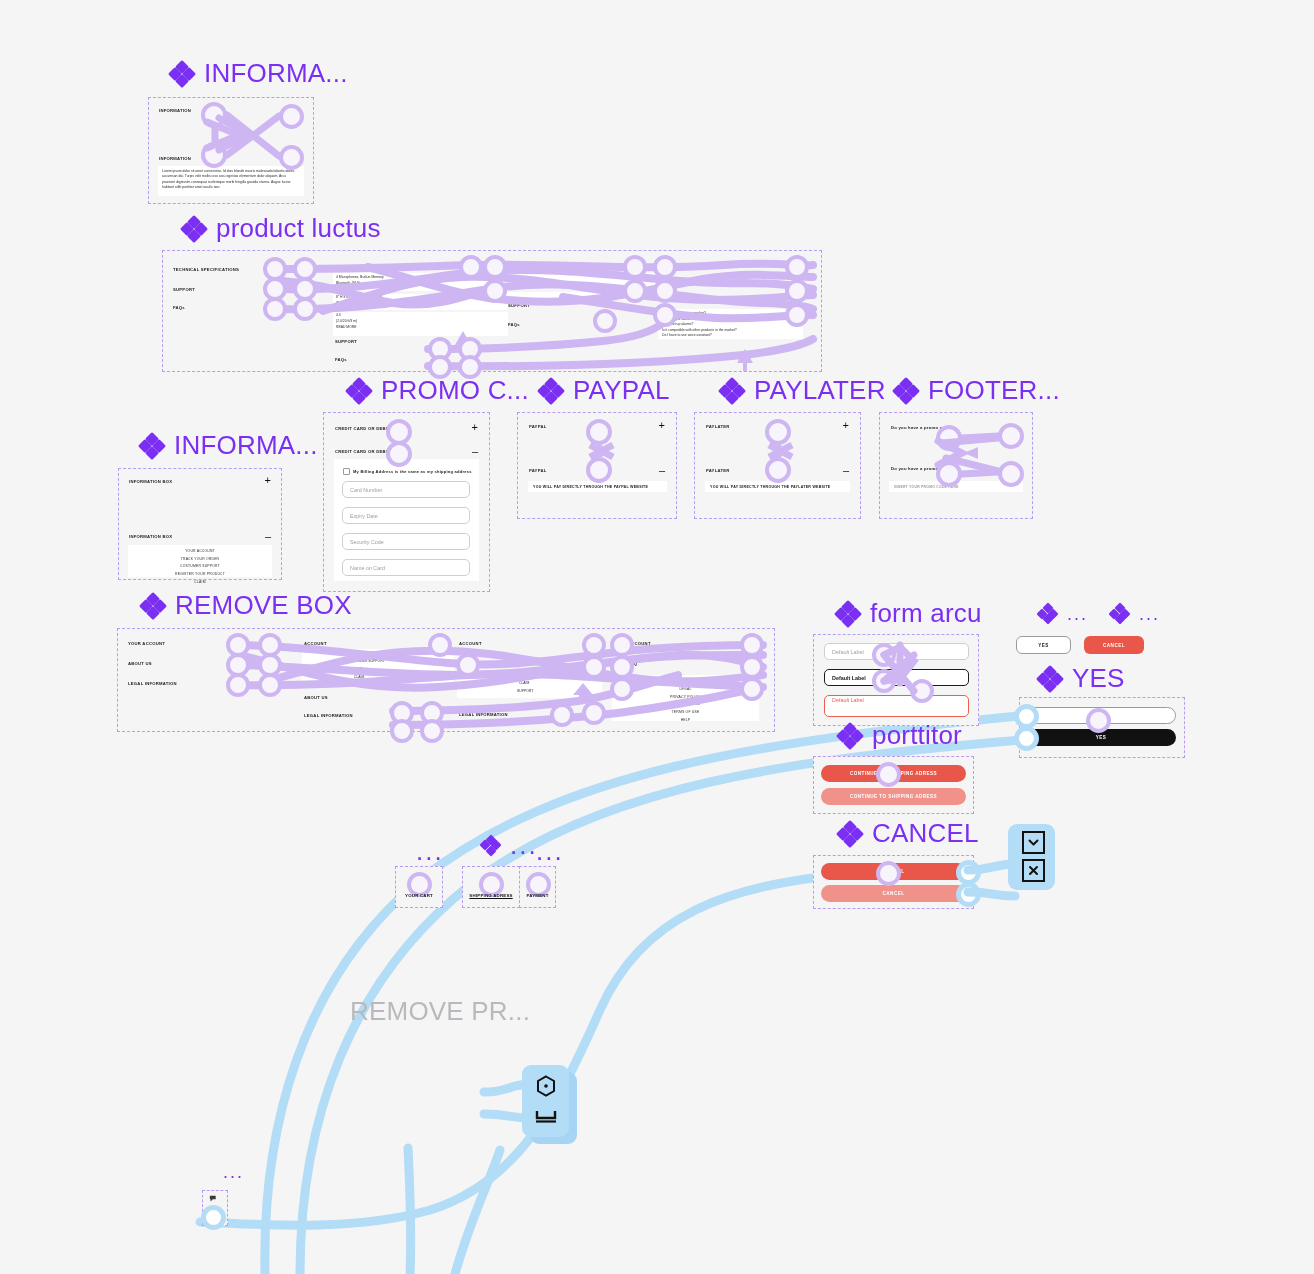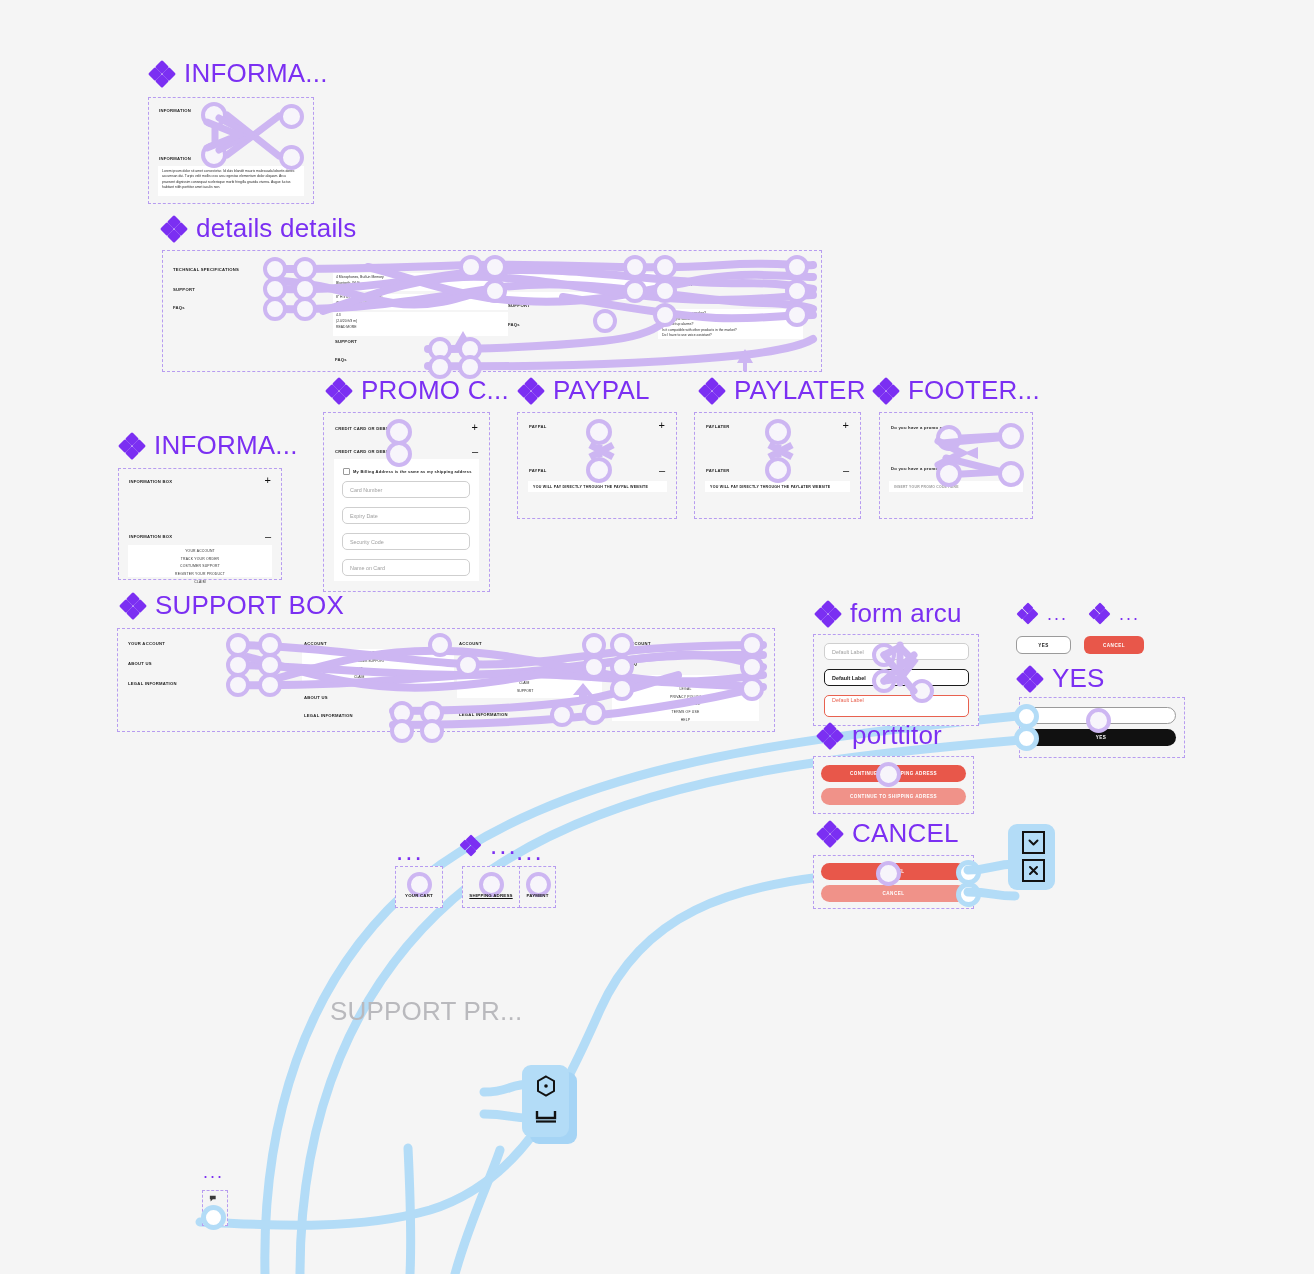--- a/index.html
+++ b/index.html
@@ -6,21 +6,21 @@
   body{
     width:1314px;height:1274px;position:relative;overflow:hidden;
     background:#f5f5f5;
     font-family:"Liberation Sans","DejaVu Sans",sans-serif;
     -webkit-font-smoothing:antialiased;
   }
   #canvas{position:absolute;inset:0;}
   .abs{position:absolute;}
 
   
-  .sec-title{display:flex;align-items:center;gap:10px;position:absolute;white-space:nowrap;}
+  .sec-title{display:flex;align-items:center;gap:10px;position:absolute;white-space:nowrap;margin-left:20px;}
   .cmp-glyph{width:24px;height:24px;position:relative;flex:0 0 auto;}
   .cmp-glyph i{position:absolute;width:10px;height:10px;background:#7b2ff2;transform:rotate(45deg);border-radius:1.5px;}
   .cmp-glyph i.n{left:7px;top:0}
   .cmp-glyph i.s{left:7px;top:14px}
   .cmp-glyph i.w{left:0px;top:7px}
   .cmp-glyph i.e{left:14px;top:7px}
   .sec-title .txt{color:#7b2ff2;font-size:26px;font-weight:400;letter-spacing:.2px;}
   .sec-title.small .cmp-glyph{width:19px;height:19px}
   .sec-title.small .cmp-glyph i{width:8px;height:8px}
   .sec-title.small .cmp-glyph i.n{left:5.5px;top:0}
@@ -124,21 +124,21 @@
     </svg>
   </div>
 
   <div class="sec-title" style="left:162px;top:213px">
     <span class="cmp-glyph">
         <i class="n"></i>
         <i class="s"></i>
         <i class="w"></i>
         <i class="e"></i>
       </span>
-    <span class="txt">details details</span>
+    <span class="txt">product luctus</span>
   </div>
 
   <div class="frame" style="left:162px;top:250px;width:658px;height:120px">
 
     <div class="cap" style="left:10px;top:16px">TECHNICAL SPECIFICATIONS</div>
     <div class="cap" style="left:10px;top:36px">SUPPORT</div>
     <div class="cap" style="left:10px;top:54px">FAQs</div>
 
     <div class="cap" style="left:172px;top:13px">TECHNICAL SPECIFICATIONS</div>
     <div class="panel" style="left:170px;top:22px;width:175px;height:18px">
@@ -350,21 +350,21 @@
     </div>
   </div>
 
   <div class="sec-title" style="left:121px;top:590px">
     <span class="cmp-glyph">
         <i class="n"></i>
         <i class="s"></i>
         <i class="w"></i>
         <i class="e"></i>
       </span>
-    <span class="txt">SUPPORT BOX</span>
+    <span class="txt">REMOVE BOX</span>
   </div>
   <div class="frame" style="left:117px;top:628px;width:656px;height:102px">
     <div class="cap" style="left:10px;top:12px">YOUR ACCOUNT</div>
     <div class="cap" style="left:10px;top:32px">ABOUT US</div>
     <div class="cap" style="left:10px;top:52px">LEGAL INFORMATION</div>
 
     <div class="cap" style="left:186px;top:12px">ACCOUNT</div>
     <div class="panel" style="left:184px;top:20px;width:152px;height:36px">
       <div class="body-mini" style="left:48px;top:2px">YOUR ACCOUNT</div>
       <div class="body-mini" style="left:46px;top:10px">COSTUMER SUPPORT</div>
@@ -571,21 +571,21 @@
 
   <div class="sec-title small" style="left:516px;top:838px">
     <span class="dots">...</span>
   </div>
   <div class="step" style="left:519px;top:866px;width:35px;height:40px">
     <div class="node" style="left:6px;top:5px;width:25px;height:25px"></div>
     <div class="steplabel" style="top:26px">PAYMENT</div>
   </div>
 
   <div class="sec-title ghost" style="left:330px;top:996px">
-    <span class="txt">SUPPORT PR...</span>
+    <span class="txt">REMOVE PR...</span>
   </div>
 
   <svg class="abs" style="left:478px;top:1078px;width:60px;height:50px">
     <g fill="none" stroke="#b3dcf7" stroke-width="9" stroke-linecap="round">
       <path d="M6,14 C32,14 30,6 54,6"></path>
         <path d="M6,36 C32,36 30,40 54,40"></path>
     </g>
   </svg>
   <div class="bluebox2" style="left:530px;top:1072px;width:47px;height:72px"></div>
   <div class="bluebox" style="left:522px;top:1065px;width:47px;height:72px">

